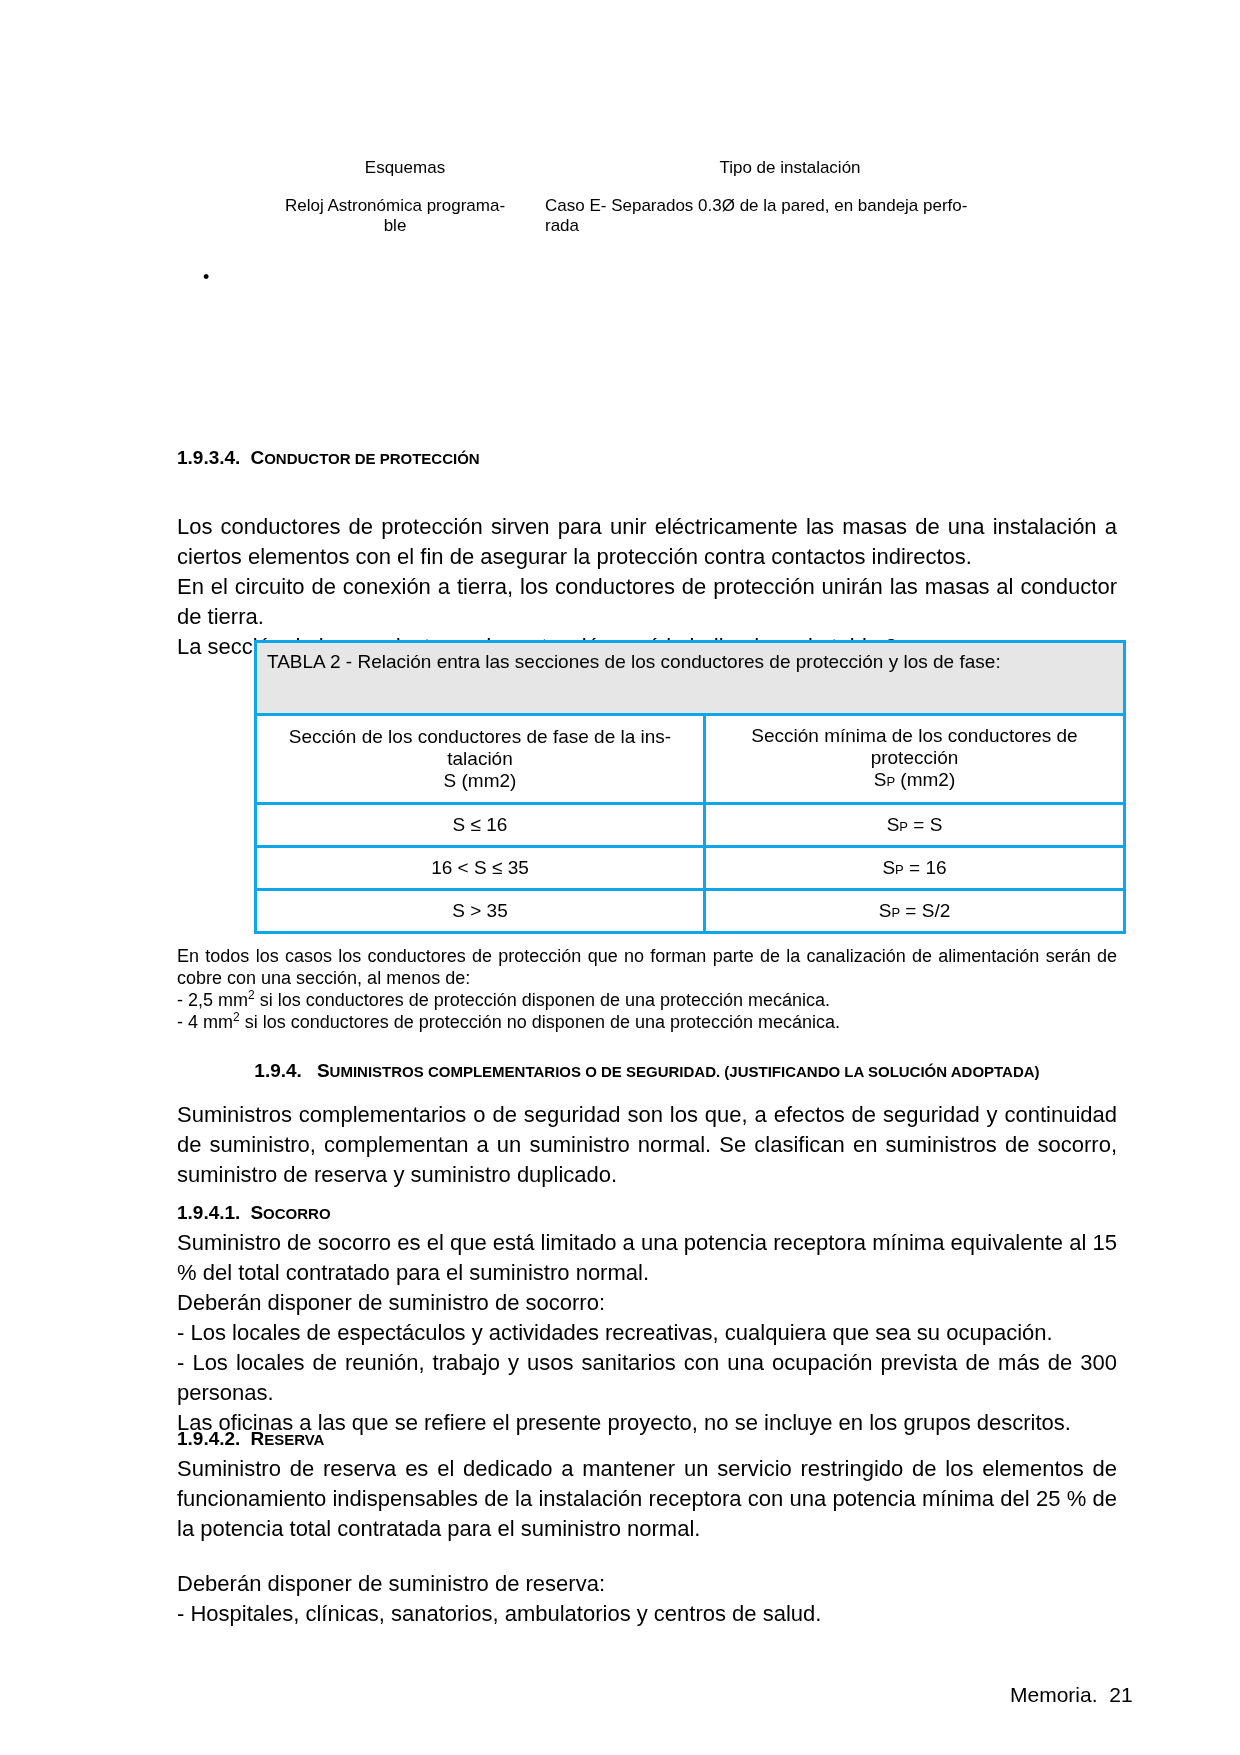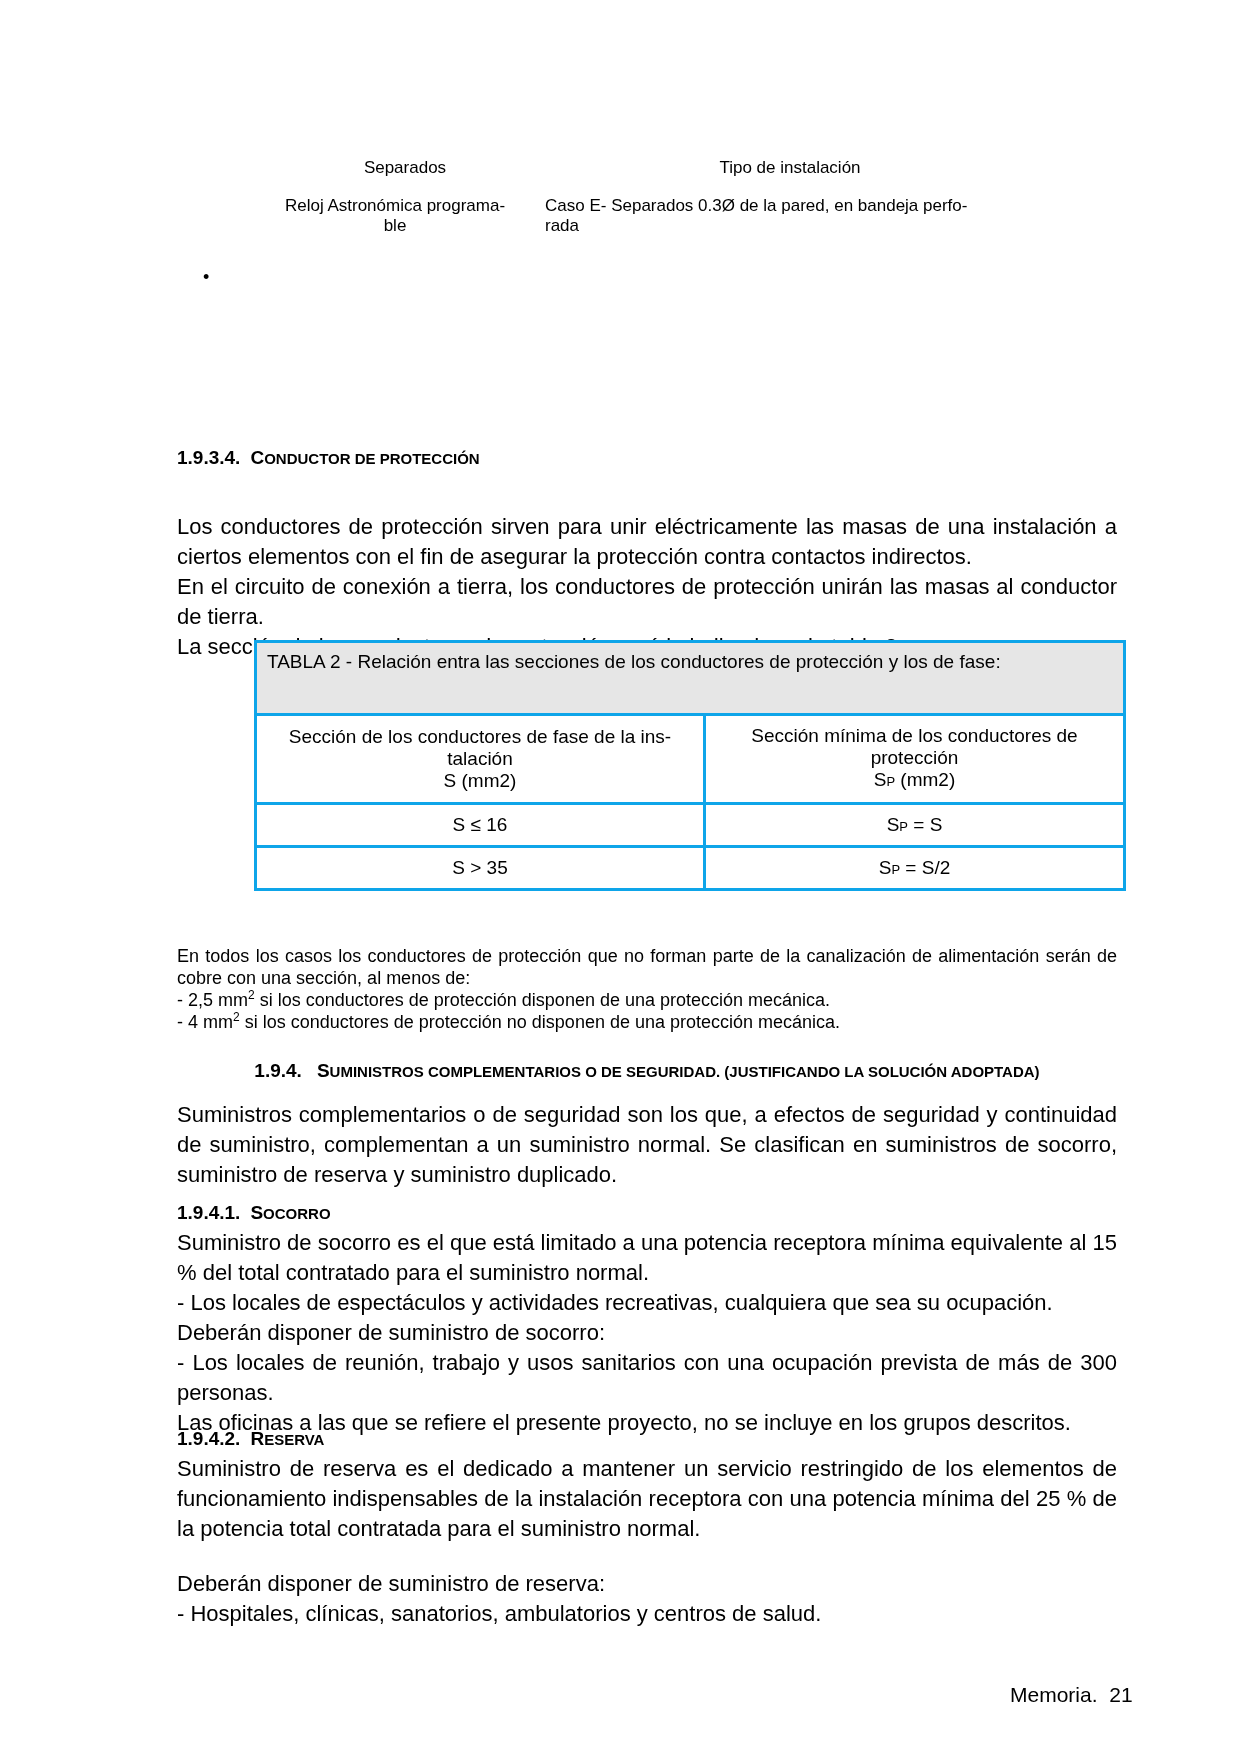--- a/index.html
+++ b/index.html
@@ -15,21 +15,21 @@
   table.t2 td { border: 3px solid #0ea5e9; text-align: center; vertical-align: middle; padding: 0; }
   .caption-cell { background: #e6e6e6; text-align: left !important; vertical-align: top !important; height: 62px; padding: 8px 10px 0 10px !important; }
   .hdr-cell { height: 86px; line-height: 22px; }
   .row-cell { height: 40px; }
   .sub { font-size: 13px; }
   sup { font-size: 12px; line-height: 0; }
 </style>
 </head>
 <body>
 
-<div class="abs small" style="left:300px; top:158px; width:210px; text-align:center;">Separados</div>
+<div class="abs small" style="left:300px; top:158px; width:210px; text-align:center;">Esquemas</div>
 <div class="abs small" style="left:640px; top:158px; width:300px; text-align:center;">Tipo de instalación</div>
 
 <div class="abs small" style="left:270px; top:196px; width:250px; text-align:center;">
   <div>Reloj Astronómica programa-</div>
   <div>ble</div>
 </div>
 <div class="abs small" style="left:545px; top:196px; width:480px;">
   <div>Caso E- Separados 0.3Ø de la pared, en bandeja perfo-</div>
   <div>rada</div>
 </div>
@@ -62,20 +62,24 @@
         <div>Sección mínima de los conductores de</div>
         <div>protección</div>
         <div><span>S</span><span class="sub">P</span><span> (mm2)</span></div>
       </td>
     </tr>
     <tr>
       <td class="row-cell">S ≤ 16</td>
       <td class="row-cell"><span>S</span><span class="sub">P</span><span> = S</span></td>
     </tr>
     <tr>
+      <td class="row-cell">16 &lt; S  ≤ 35</td>
+      <td class="row-cell"><span>S</span><span class="sub">P</span><span> = 16</span></td>
+    </tr>
+    <tr>
       <td class="row-cell">S &gt; 35</td>
       <td class="row-cell"><span>S</span><span class="sub">P</span><span> = S/2</span></td>
     </tr>
   </tbody>
     </table>
 </div>
 
 <div class="abs just" style="left:177px; top:945px; width:940px; font-size:18px; line-height:22px;">
   <div>En todos los casos los conductores de protección que no forman parte de la canalización de alimentación serán de cobre con una sección, al menos de:</div>
   <div style="text-align:left;"><span>- 2,5 mm</span><sup>2</sup><span> si los conductores de protección disponen de una protección mecánica.</span></div>
@@ -87,22 +91,22 @@
   <span class="sc-big">S</span><span class="sc-small">UMINISTROS COMPLEMENTARIOS O DE SEGURIDAD. (JUSTIFICANDO LA SOLUCIÓN  ADOPTADA)</span>
 </div>
 <div class="abs body just" style="left:177px; top:1100px; width:940px;">Suministros complementarios o de seguridad son los que, a efectos de seguridad y continuidad de suministro, complementan a un suministro normal. Se clasifican en suministros de socorro, suministro de reserva y suministro duplicado.</div>
 
 <div class="abs head" style="left:177px; top:1202px;">
   <span class="sc-big">1.9.4.1.</span>&nbsp;
   <span class="sc-big">S</span><span class="sc-small">OCORRO</span>
 </div>
 <div class="abs body just" style="left:177px; top:1228px; width:940px;">
   <div>Suministro de socorro es el que está limitado a una potencia receptora mínima equivalente al 15 % del total contratado para el suministro normal.</div>
+  <div>Deberán disponer de suministro de socorro:</div>
   <div>- Los locales de espectáculos y actividades recreativas, cualquiera que sea su ocupación.</div>
-  <div>Deberán disponer de suministro de socorro:</div>
   <div>- Los locales de reunión, trabajo y usos sanitarios con una ocupación prevista de más de 300 personas.</div>
   <div>Las oficinas a las que se refiere el presente proyecto, no se incluye en los grupos descritos.</div>
 </div>
 
 <div class="abs head" style="left:177px; top:1428px;">
   <span class="sc-big">1.9.4.2.</span>&nbsp;
   <span class="sc-big">R</span><span class="sc-small">ESERVA</span>
 </div>
 <div class="abs body just" style="left:177px; top:1454px; width:940px;">
   <div>Suministro de reserva es el dedicado a mantener un servicio restringido de los elementos de funcionamiento indispensables de la instalación receptora con una potencia mínima del 25 % de la potencia total contratada para el suministro normal.</div>

